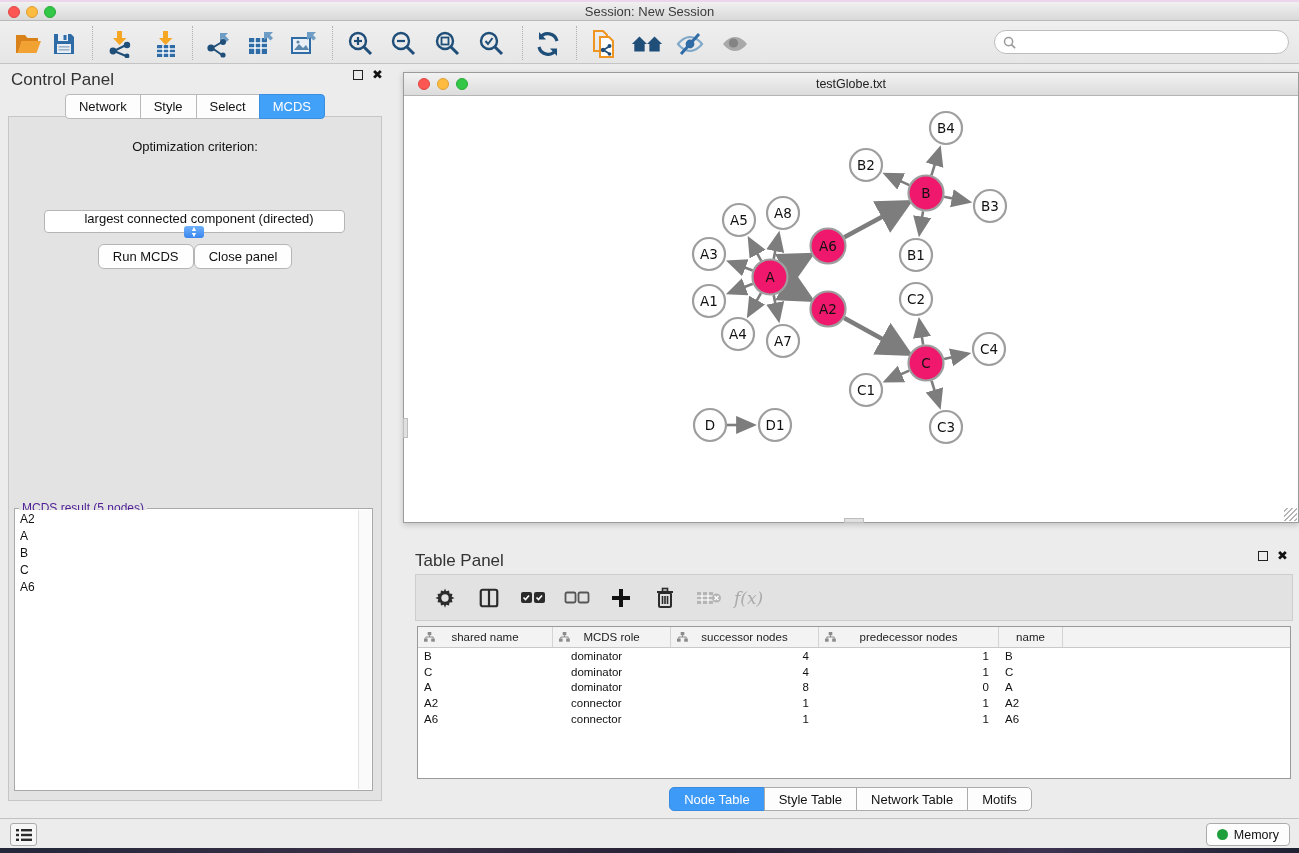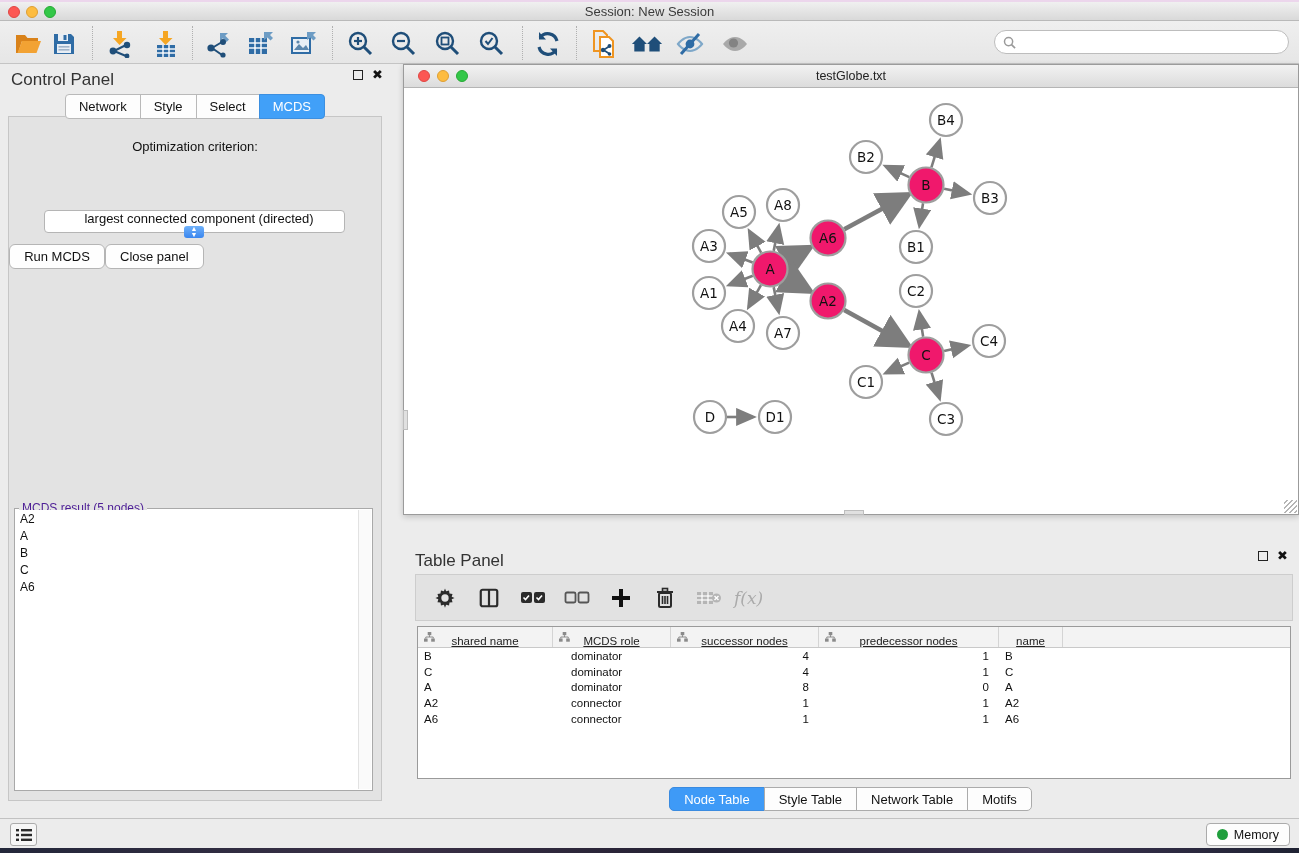--- a/index.html
+++ b/index.html
@@ -49,35 +49,35 @@
   .cp-body { position:absolute; left:8px; right:9px; top:52px; bottom:17px;
     background:#e3e3e3; border:1px solid #c6c6c6; }
   .opt-label { text-align:center; margin-top:22px; font-size:13px; color:#111; }
   .dropdown { position:absolute; left:35px; right:36px; top:93px; height:23px;
     background:#fff; border:1px solid #b5b5b5; border-radius:4px; display:flex; align-items:center;flex-direction:column; }
   .dropdown .dd-text { flex:1; font-size:13px; color:#111; padding-left:9px; white-space:nowrap; }
   .dd-stepper { width:20px; height:21px; border-radius:3px; margin-right:1px;
     background:linear-gradient(#6fb1f9,#3a86ef); display:flex; flex-direction:column;
     align-items:center; justify-content:center; color:#fff; }
   .dd-stepper span { font-size:7px; line-height:6px; }
-  .cp-buttons { position:absolute; left:0; right:0; top:127px; display:flex; justify-content:flex-start; }
+  .cp-buttons { position:absolute; left:0; right:0; top:127px; display:flex; justify-content:center; }
   .push-btn { background:#fefefe; border:1px solid #b5b5b5; border-radius:6px;
     font-size:13px; color:#111; padding:4px 14px; min-width:96px; text-align:center; }
 
   .result-box { position:absolute; left:5px; right:8px; top:391px; bottom:9px;
     border:1px solid #a9a9a9; background:#fff; }
   .result-legend { position:absolute; top:-8px; left:4px; background:#e3e3e3;
     font-size:12px; color:#4c1d95; padding:0 3px; }
   .result-list { position:absolute; inset:1px 14px 1px 1px; background:#fff; overflow:hidden; }
   .result-item { font-size:12px; color:#111; padding:1.5px 0 1.5px 4px; }
   .result-scroll { position:absolute; top:1px; bottom:1px; right:1px; width:13px;
     background:#fafafa; border-left:1px solid #e2e2e2; }
 
   
-  .net-window { position:absolute; left:403px; top:64px; width:896px; height:451px;
+  .net-window { position:absolute; left:403px; top:72px; width:896px; height:451px;
     border:1px solid #9b9b9b; background:#fff; box-shadow:0 2px 6px rgba(0,0,0,.18); }
   .net-titlebar { position:relative; height:23px; background:linear-gradient(#f2f2f2,#dcdcdc);
     border-bottom:1px solid #b5b5b5; }
   .net-titlebar .title { position:absolute; left:0; right:0; top:4px; text-align:center;
     font-size:12.5px; color:#222; }
   .ntl { position:absolute; top:5px; width:12px; height:12px; border-radius:50%; }
   .ntl.red    { left:14px; background:#fc5753; border:1px solid #df4744; }
   .ntl.yellow { left:33px; background:#fdbc40; border:1px solid #de9f34; }
   .ntl.green  { left:52px; background:#33c748; border:1px solid #27aa35; }
   .net-canvas { position:absolute; left:0; top:23px; right:0; bottom:0; background:#fff; overflow:hidden; }
@@ -93,22 +93,22 @@
   .tp-toolbar { position:absolute; left:12px; right:6px; top:29px; height:47px;
     background:#e2e2e2; border:1px solid #cdcdcd; display:flex; align-items:center; }
   .tp-icon { margin-left:14px; display:flex; align-items:center; justify-content:center;
     width:30px; height:30px; }
   .fx-label { font-family:"DejaVu Serif",serif; font-style:italic; font-size:17px; color:#aaa; margin-left:10px; }
 
   .data-table { position:absolute; left:14px; right:8px; top:81px; bottom:65px;
     background:#fff; border:1px solid #9a9a9a; overflow:hidden; }
   .thead { display:flex; height:21px; background:#f3f3f3; border-bottom:1px solid #c9c9c9;
     font-size:11.5px; color:#222; }
-  .th { position:relative; display:flex; align-items:flex-end; justify-content:center;
-    border-right:1px solid #d4d4d4;text-decoration:underline; }
+  .th { position:relative; display:flex; align-items:center; justify-content:center;
+    border-right:1px solid #d4d4d4; }
   .th svg { position:absolute; left:6px; top:5px; }
   .th:last-child { border-right:none; }
   .trow { display:flex; height:15.8px; font-size:11.5px; color:#111; align-items:center; }
   .td { padding:0 6px; white-space:nowrap; overflow:hidden; }
   .td.num { text-align:right; padding-right:10px; }
   .c0 { width:135px; } .c1 { width:118px; } .c2 { width:148px; } .c3 { width:180px; }
   .c4 { width:64px; } .cf { flex:1; }
   .td.role { padding-left:18px; }
 
   .tp-tabs { position:absolute; left:0; right:0; bottom:33px; display:flex; justify-content:center; }

